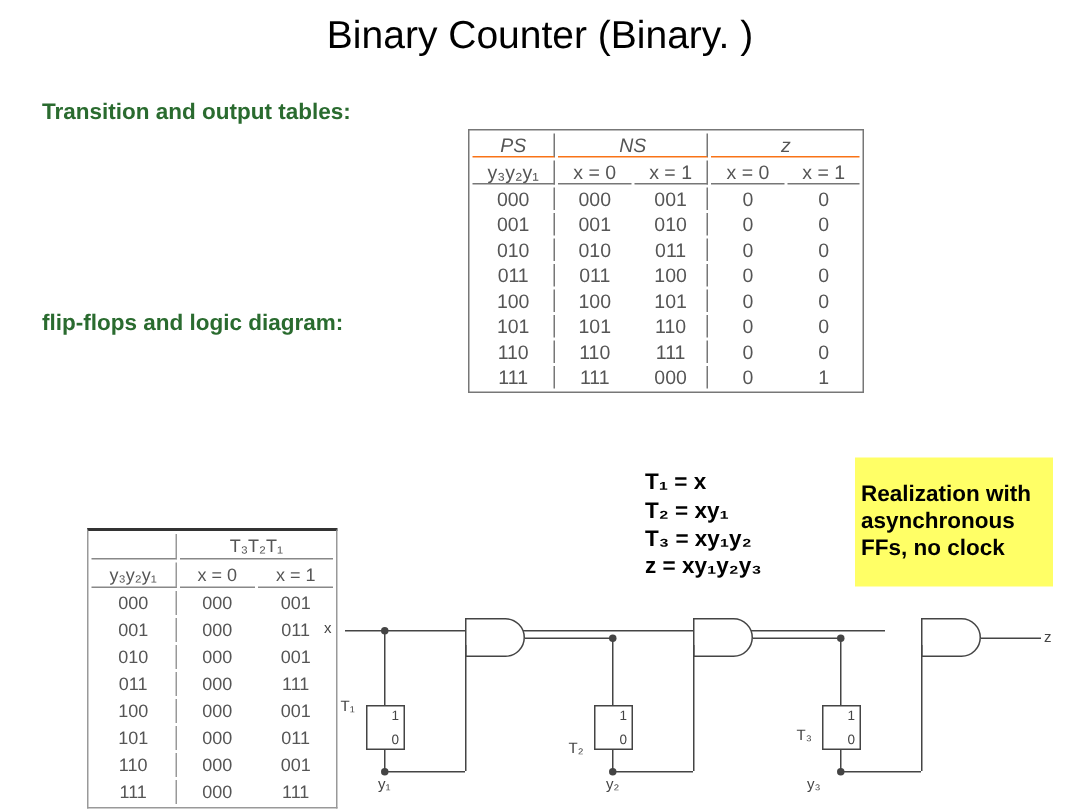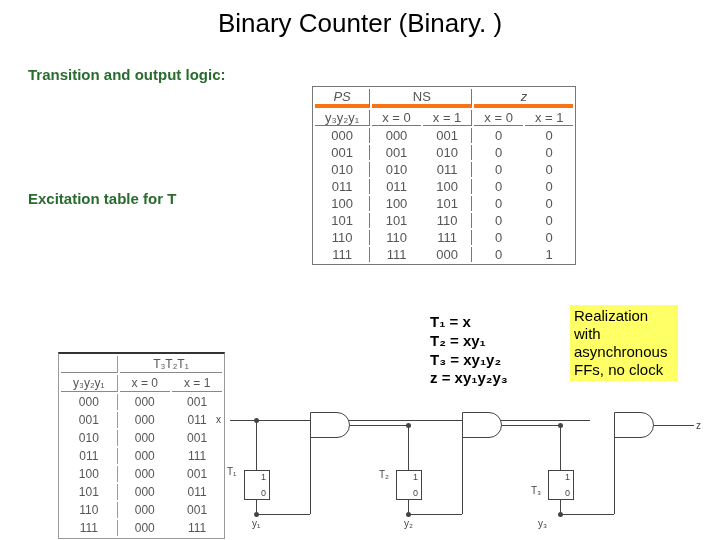--- a/index.html
+++ b/index.html
@@ -34,21 +34,21 @@
     font-size: 13px;
     color: #555;
     background: #fff;
   }
   .tbl td, .tbl th {
     padding: 0 10px;
     text-align: center;
     font-weight: normal;
   }
   .tbl-trans { left: 312px; top: 86px; }
-  .tbl-trans .hdr td { border-bottom: 4px solid #f97316; }
+  .tbl-trans .hdr td { border-bottom: 1px solid #f97316; }
   .tbl-trans .sub td { border-bottom: 1px solid #777; }
   .tbl-trans .vsep { border-right: 1px solid #777; }
 
   
   .tbl-exc { left: 58px; top: 352px; border: 1px solid #999; border-top: 2px solid #333; font-size: 12px; }
   .tbl-exc td { padding: 1px 12px; color: #555; }
   .tbl-exc .hdr td { border-bottom: 1px solid #888; }
   .tbl-exc .vsep { border-right: 1px solid #999; }
 
   
@@ -59,25 +59,26 @@
     font-size: 15px;
     font-weight: bold;
     line-height: 1.25;
   }
 
   
   .hl {
     position: absolute;
     left: 570px;
     top: 305px;
-    width: 108px;
+    width: 132px;
     background: #ffff66;
     font-size: 15px;
     line-height: 1.2;
-    padding: 2px 4px;
+    padding: 16px 4px;
+    font-weight: bold;
   }
 
   
   .circuit {
     position: absolute;
     left: 230px;
     top: 410px;
     width: 480px;
     height: 120px;
   }
@@ -105,31 +106,32 @@
   .ffbox .one { position: absolute; right: 3px; top: 1px; }
   .ffbox .zero { position: absolute; right: 3px; bottom: 1px; }
   .dot { position: absolute; width: 5px; height: 5px; background: #444; border-radius: 50%; }
   .clabel { position: absolute; font-size: 10px; color: #444; }
 </style>
 </head>
 <body>
 
 <h1 class="title">Binary Counter (Binary. )</h1>
 
-<div class="left-labels label1" style="position:absolute">Transition and output logic:</div>
+<div class="left-labels label1" style="position:absolute">Transition and output tables:</div>
 
 <div class="left-labels label2" style="position:absolute">
-  <span>Excitation table for T</span><br>
+  <br>
+  <span>flip-flops and logic diagram:</span>
 </div>
 
 <table class="tbl tbl-trans">
   <tbody>
       <tr class="hdr">
     <td class="vsep" style="font-style:italic">PS</td>
-    <td class="vsep" colspan="2" style="">NS</td>
+    <td class="vsep" colspan="2" style="font-style:italic">NS</td>
     <td colspan="2" style="font-style:italic">z</td>
   </tr>
   <tr class="sub">
     <td class="vsep">y₃y₂y₁</td>
     <td>x = 0</td>
     <td class="vsep">x = 1</td>
     <td>x = 0</td>
     <td>x = 1</td>
   </tr>
   </tbody>
@@ -278,21 +280,21 @@
   <div class="wire vwire" style="left:80px; top:20px; height:84px"></div>
   <div class="wire hwire" style="left:26px; top:104px; width:54px"></div>
 
   <div class="wire hwire" style="left:120px; top:15px; width:60px"></div>
   <div class="dot" style="left:176px; top:13px"></div>
   <div class="wire vwire" style="left:178px; top:15px; height:45px"></div>
   <div class="ffbox" style="left:166px; top:60px">
     <span class="one">1</span>
       <span class="zero">0</span>
   </div>
-  <span class="clabel" style="left:149px; top:59px">T₂</span>
+  <span class="clabel" style="left:149px; top:84px">T₂</span>
   <div class="wire vwire" style="left:178px; top:90px; height:14px"></div>
   <div class="dot" style="left:176px; top:102px"></div>
   <span class="clabel" style="left:174px; top:108px">y₂</span>
 
   <div class="andgate" style="left:232px; top:2px"></div>
   <div class="wire vwire" style="left:232px; top:20px; height:84px"></div>
   <div class="wire hwire" style="left:178px; top:104px; width:54px"></div>
 
   <div class="wire hwire" style="left:272px; top:15px; width:60px"></div>
   <div class="dot" style="left:328px; top:13px"></div>

